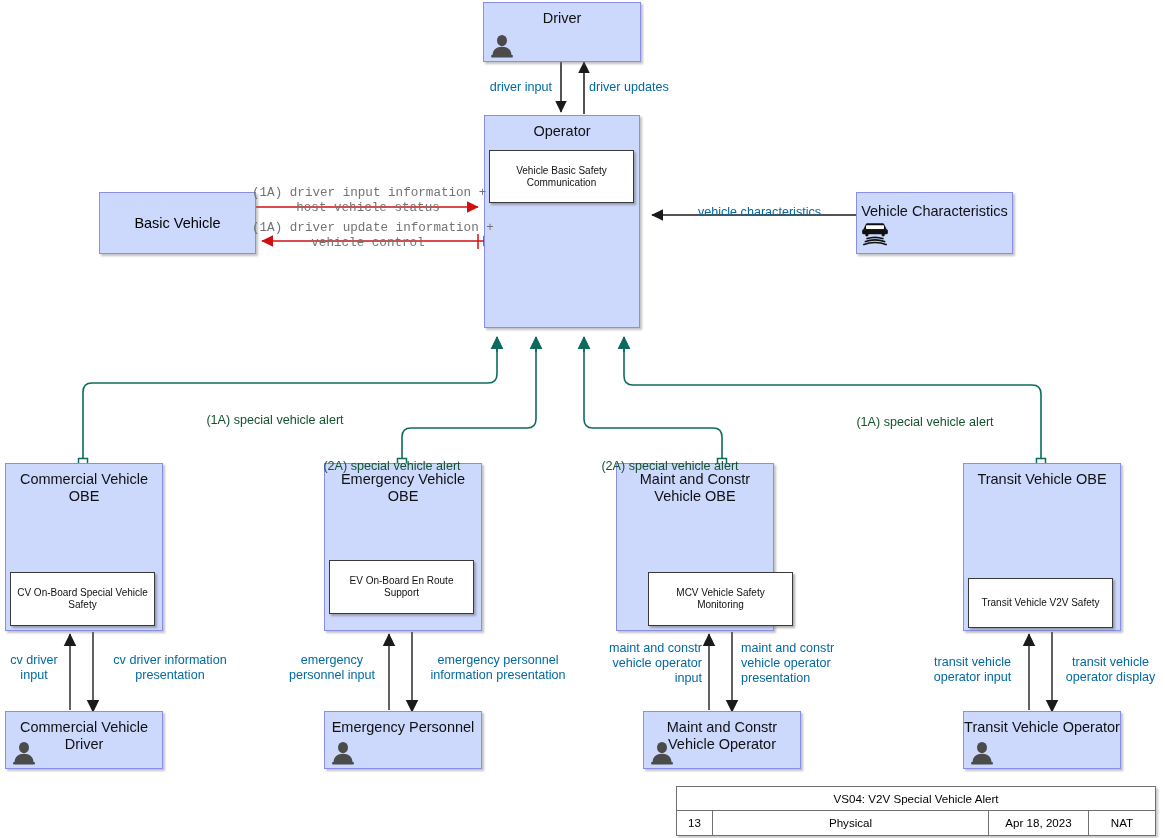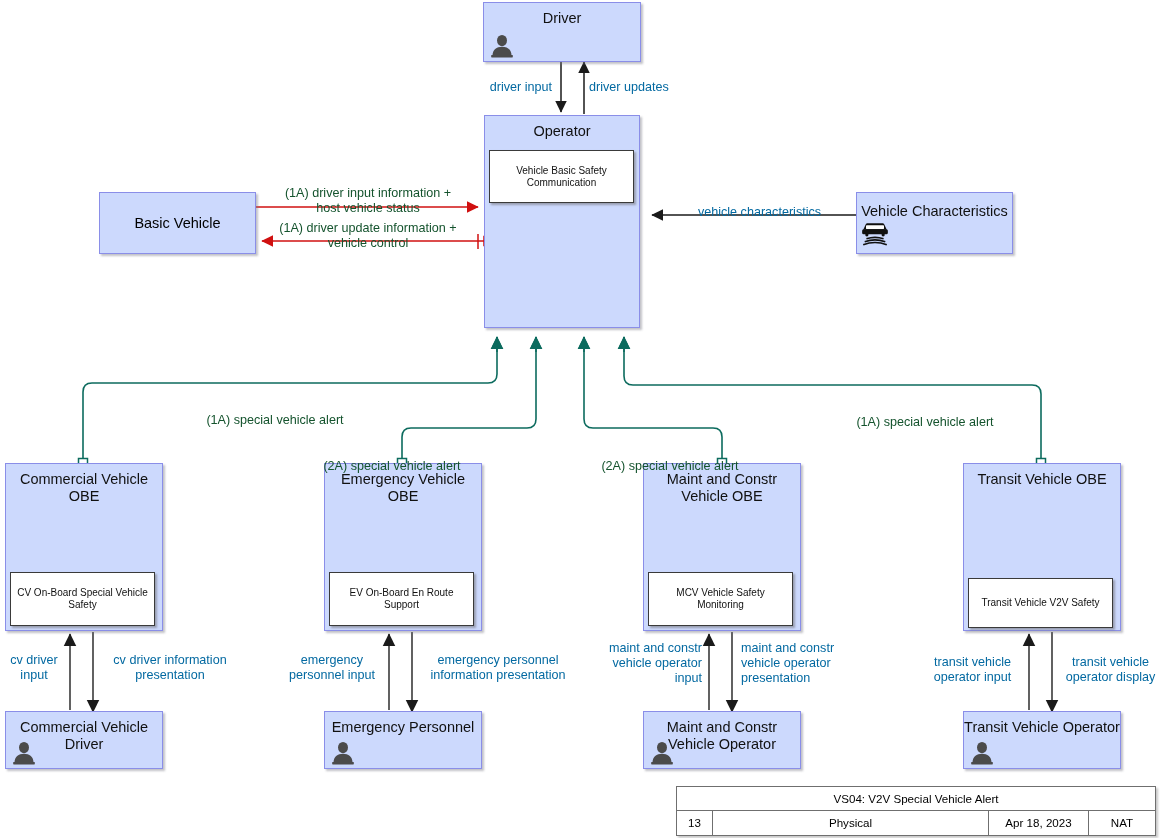--- a/index.html
+++ b/index.html
@@ -76,21 +76,21 @@
     height: 30px;
   }
   
   .lbl {
     position: absolute;
     font-size: 12.6px;
     line-height: 1.18;
     color: #0369a1;
     white-space: nowrap;
   }
-  .lbl.red   { color: #14532d; }
+  .lbl.red   { color: #737373; font-family: Liberation Mono, monospace; }
   .lbl.green { color: #14532d; margin-top: 48px; }
   .lbl.center { text-align: center; }
   .lbl.right  { text-align: right; }
   
   .titleblock {
     position: absolute;
     left: 676px;
     top: 786px;
     width: 480px;
     height: 50px;
@@ -265,33 +265,33 @@
     <svg class="actor-icon" viewBox="0 0 24 24">
       <ellipse cx="12" cy="7" rx="4.6" ry="5.2" fill="#4b4b4b"></ellipse>
       <path d="M3.2 21 C3.2 15.2 7 12.6 12 12.6 C17 12.6 20.8 15.2 20.8 21 Z" fill="#4b4b4b"></path>
       <rect x="2" y="20.2" width="20" height="2.4" rx="0.6" fill="#4b4b4b"></rect>
     </svg>
   </div>
 
   <div class="node" style="left:324px; top:463px; width:158px; height:168px;">
     <span class="title">Emergency Vehicle OBE</span>
   </div>
-  <div class="proc" style="left:329px; top:572px; width:145px; height:54px;">
+  <div class="proc" style="left:329px; top:560px; width:145px; height:54px;">
     <span>EV On-Board En Route Support</span>
   </div>
   <div class="node" style="left:324px; top:711px; width:158px; height:58px;">
     <span class="title">Emergency Personnel</span>
     <svg class="actor-icon" viewBox="0 0 24 24">
       <ellipse cx="12" cy="7" rx="4.6" ry="5.2" fill="#4b4b4b"></ellipse>
       <path d="M3.2 21 C3.2 15.2 7 12.6 12 12.6 C17 12.6 20.8 15.2 20.8 21 Z" fill="#4b4b4b"></path>
       <rect x="2" y="20.2" width="20" height="2.4" rx="0.6" fill="#4b4b4b"></rect>
     </svg>
   </div>
 
-  <div class="node" style="left:643px; top:463px; width:158px; height:168px;">
+  <div class="node" style="left:616px; top:463px; width:158px; height:168px;">
     <span class="title">Maint and Constr Vehicle OBE</span>
   </div>
   <div class="proc" style="left:648px; top:572px; width:145px; height:54px;">
     <span>MCV Vehicle Safety Monitoring</span>
   </div>
   <div class="node" style="left:643px; top:711px; width:158px; height:58px;">
     <span class="title">Maint and Constr Vehicle Operator</span>
     <svg class="actor-icon" viewBox="0 0 24 24">
       <ellipse cx="12" cy="7" rx="4.6" ry="5.2" fill="#4b4b4b"></ellipse>
       <path d="M3.2 21 C3.2 15.2 7 12.6 12 12.6 C17 12.6 20.8 15.2 20.8 21 Z" fill="#4b4b4b"></path>

